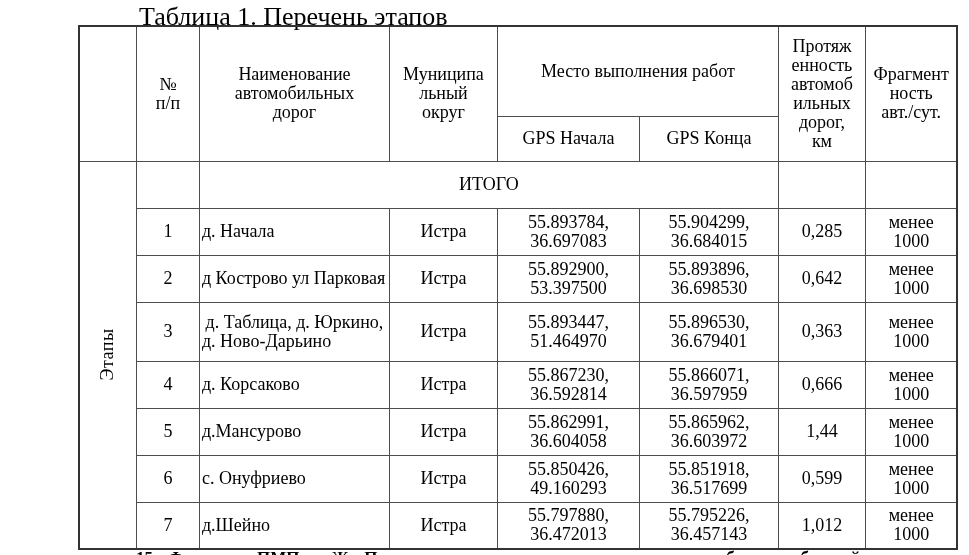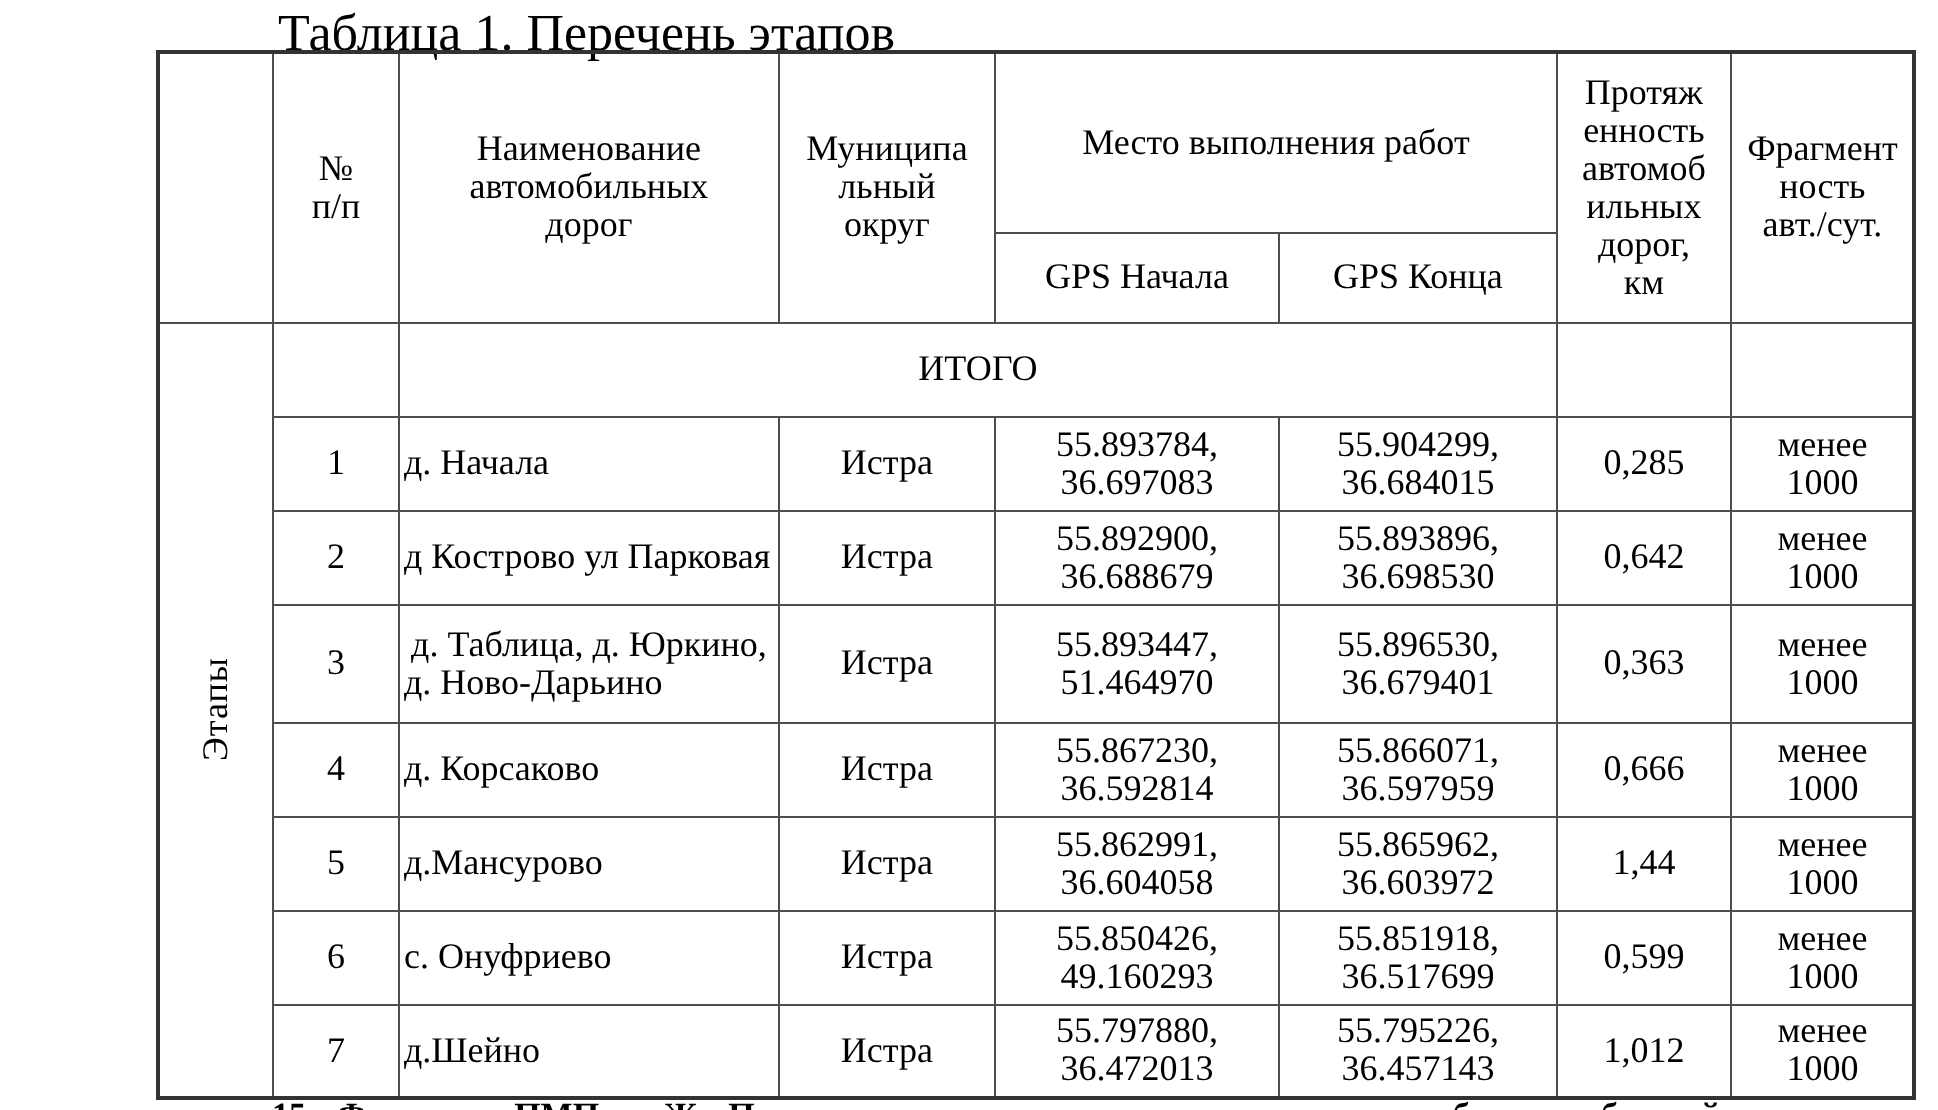--- a/index.html
+++ b/index.html
@@ -124,21 +124,21 @@
 36.684015</td>
       <td>0,285</td>
       <td>менее
 1000</td>
     </tr>
     <tr style="height:47px">
       <td>2</td>
       <td class="name-cell">д Кострово ул Парковая</td>
       <td class="district-cell">Истра</td>
       <td>55.892900,
-36.688679</td>
+53.397500</td>
       <td>55.893896,
 36.698530</td>
       <td>0,642</td>
       <td>менее
 1000</td>
     </tr>
     <tr style="height:59px">
       <td>3</td>
       <td class="name-cell">д. Таблица, д. Юркино, д. Ново-Дарьино</td>
       <td class="district-cell">Истра</td>

